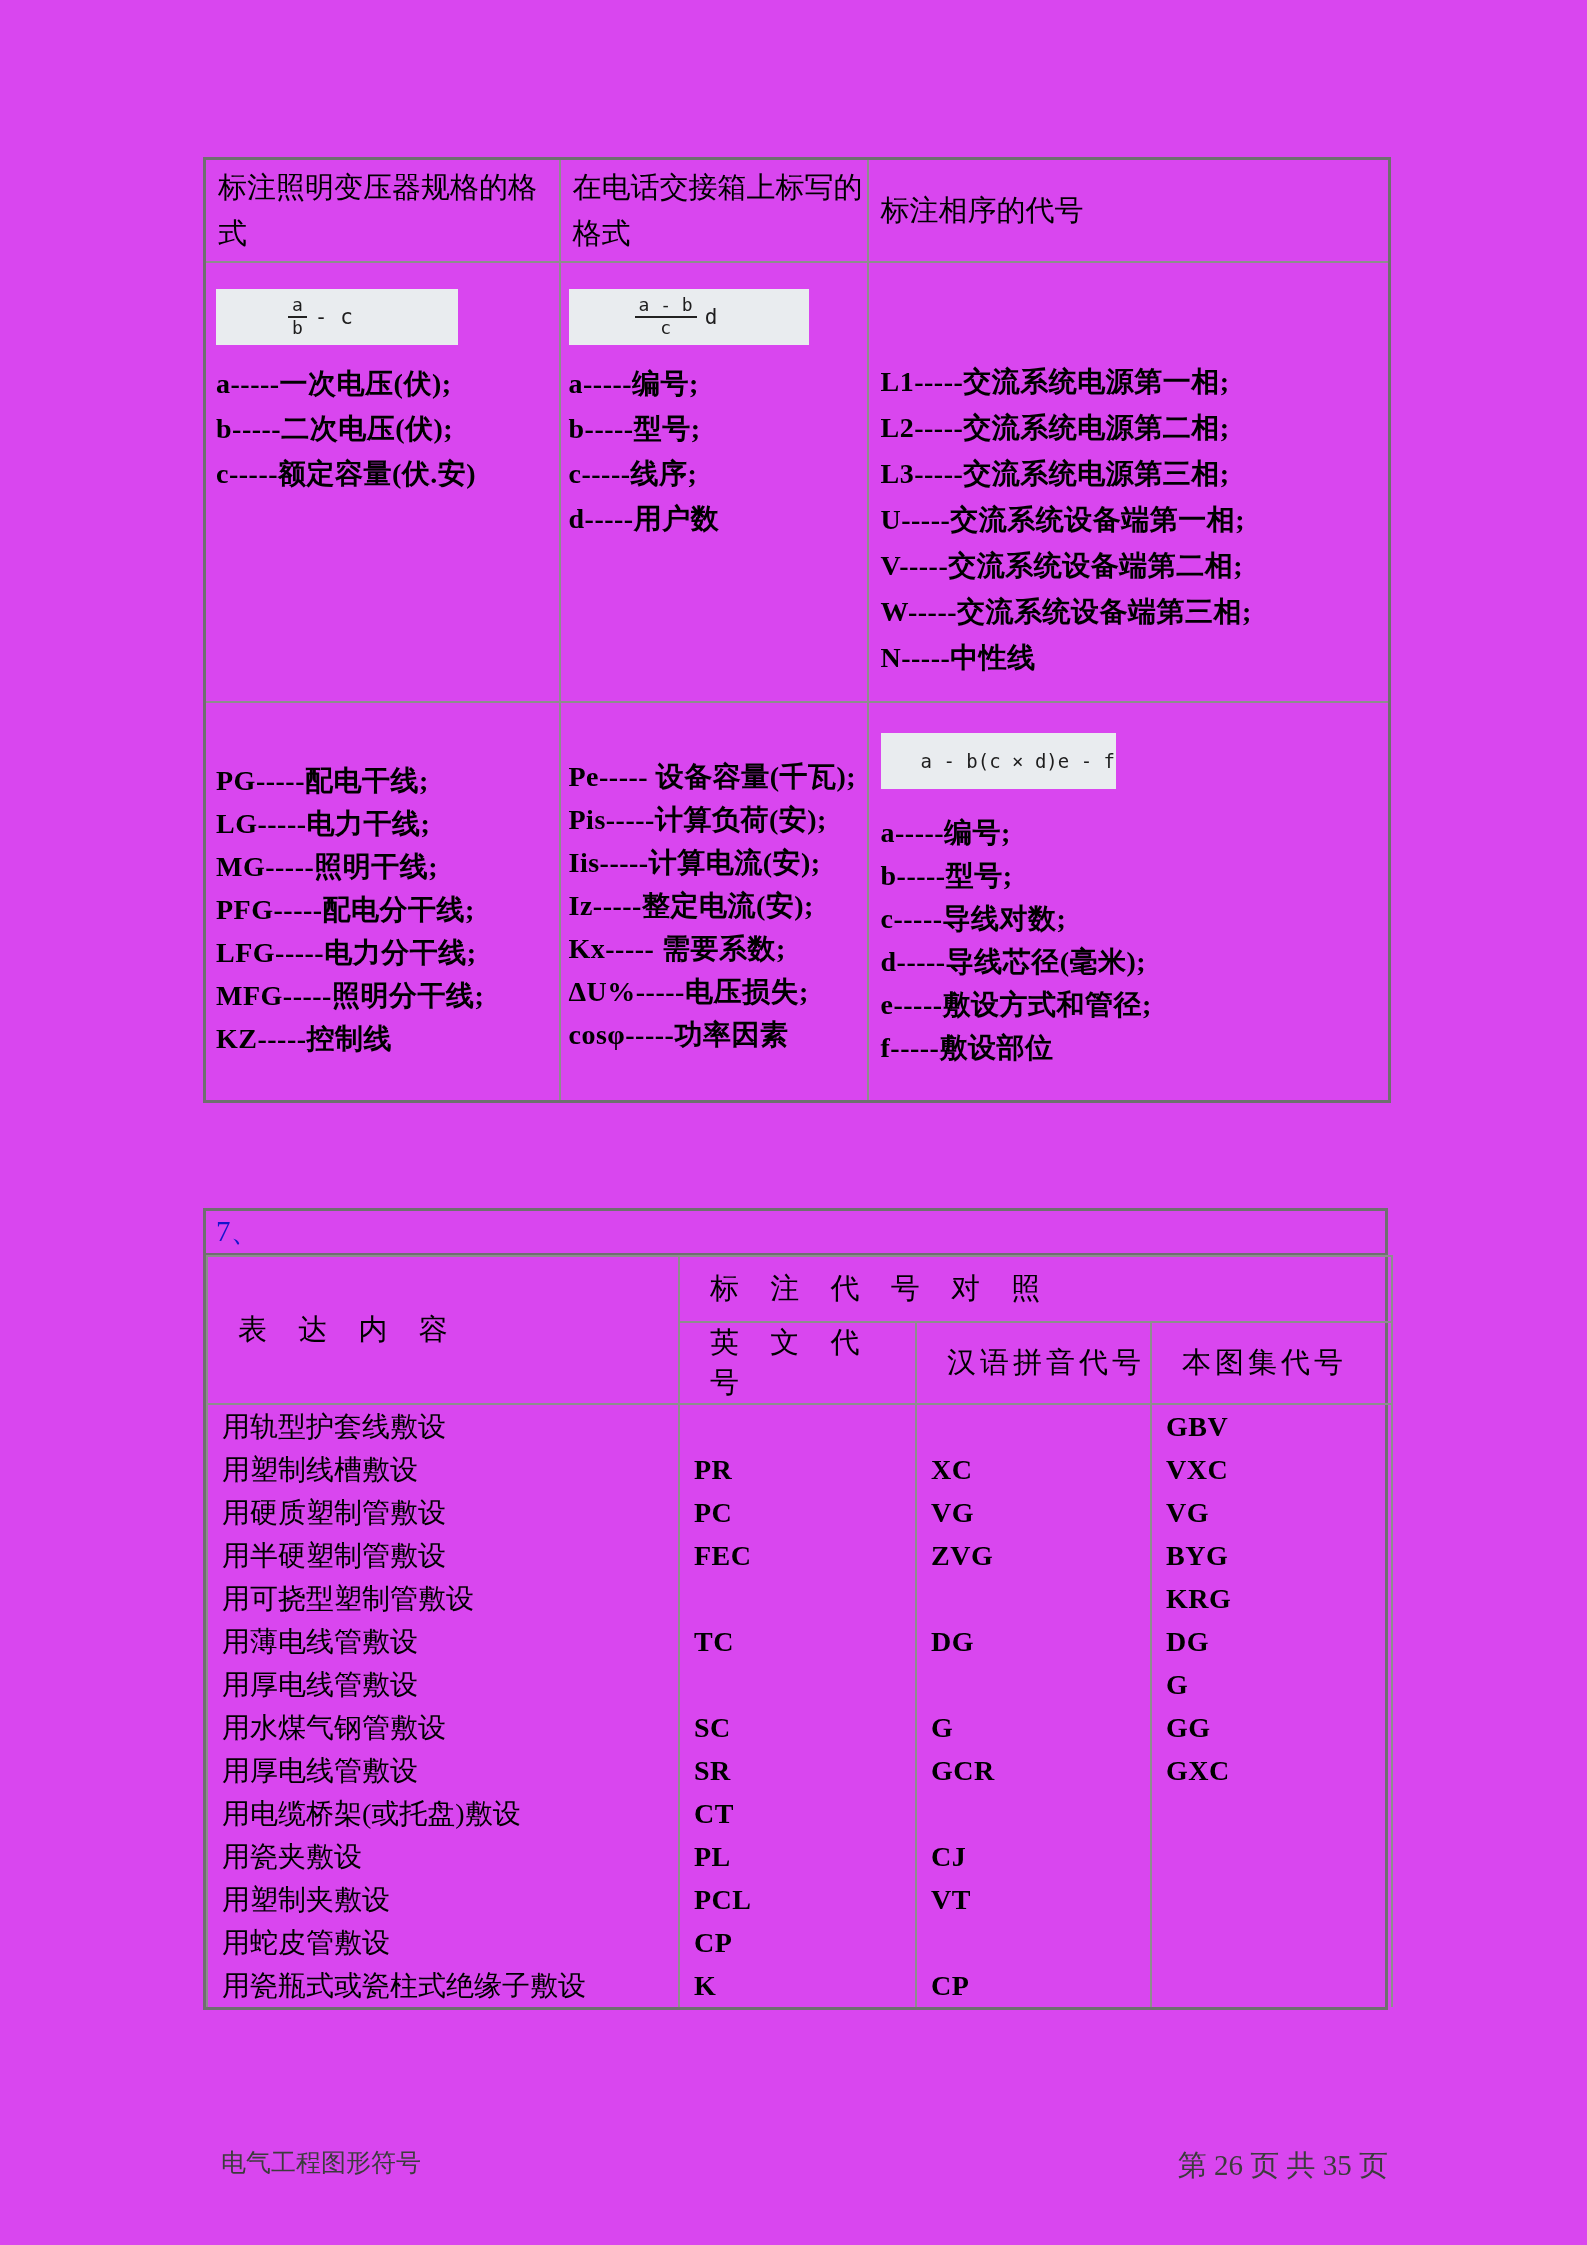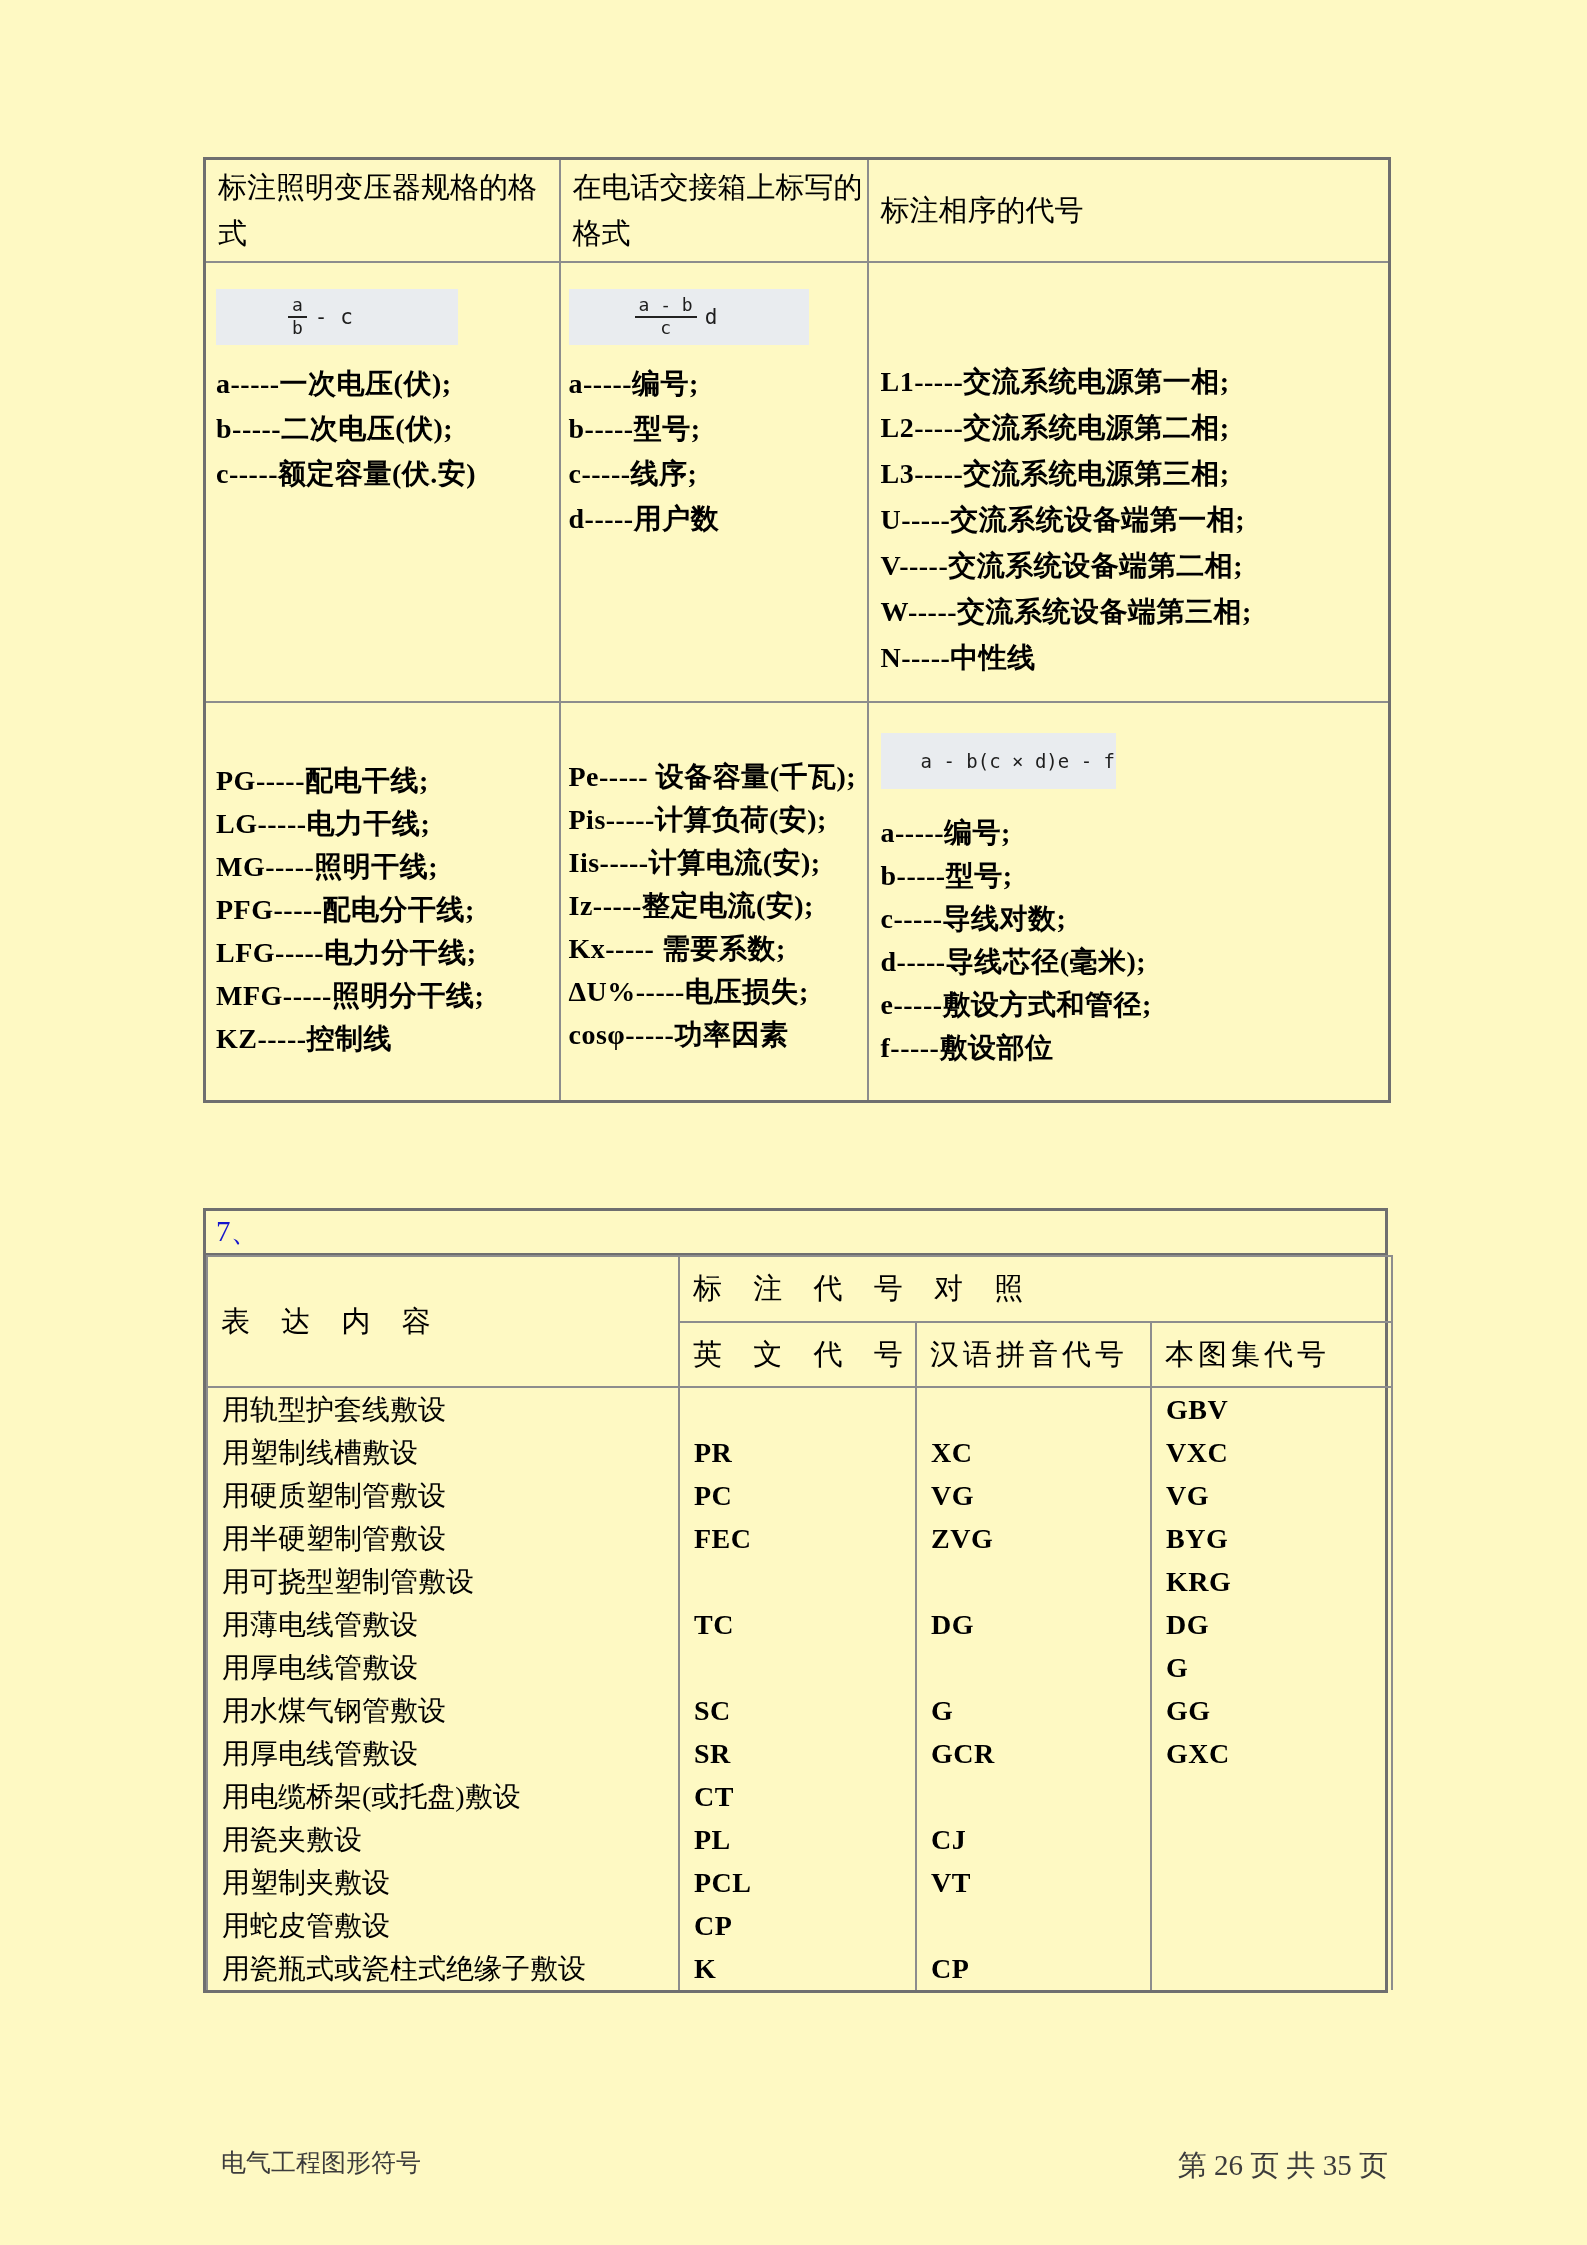--- a/index.html
+++ b/index.html
@@ -1,19 +1,19 @@
 <!DOCTYPE html>
 <html><head>
 <meta charset="utf-8">
 <style>
   html,body{margin:0;padding:0;background:#ffffff;}
   .page{
     position:relative;
     width:1587px;height:2245px;
-    background:#fef9c3;
+    background:#d946ef;
     font-family:"Liberation Serif","DejaVu Serif",serif;
     color:#000000;
     overflow:hidden;
   }
 
   
   #table1{
     position:absolute;left:203px;top:157px;
     width:1185px;
     border-collapse:collapse;table-layout:fixed;
@@ -86,21 +86,21 @@
   .t2bar .secno{color:#1414cc;margin-right:14px;}
   #table2{
     width:100%;
     border-collapse:collapse;table-layout:fixed;
   }
   #table2 td{padding:0;overflow:hidden;}
   #table2 .th{
     border:2px solid #8d8d8d;
     font-size:29px;
     vertical-align:middle;
-    padding-left:13px;
+    padding-left:30px;
     font-weight:normal;
   }
   #table2 .th.sp{letter-spacing:12px;}
   #table2 .th.sp2{letter-spacing:4px;}
   #table2 tr.hra{height:66px;}
   #table2 tr.hrb{height:65px;}
   #table2 tr.t2row{height:43px;}
   #table2 tr.t2row td{
     border-left:2px solid #8d8d8d;
     border-right:2px solid #8d8d8d;

